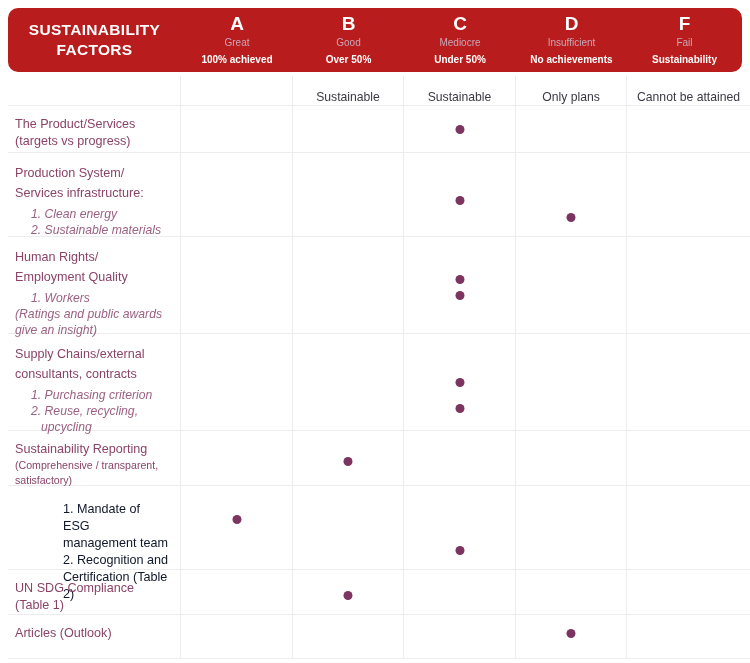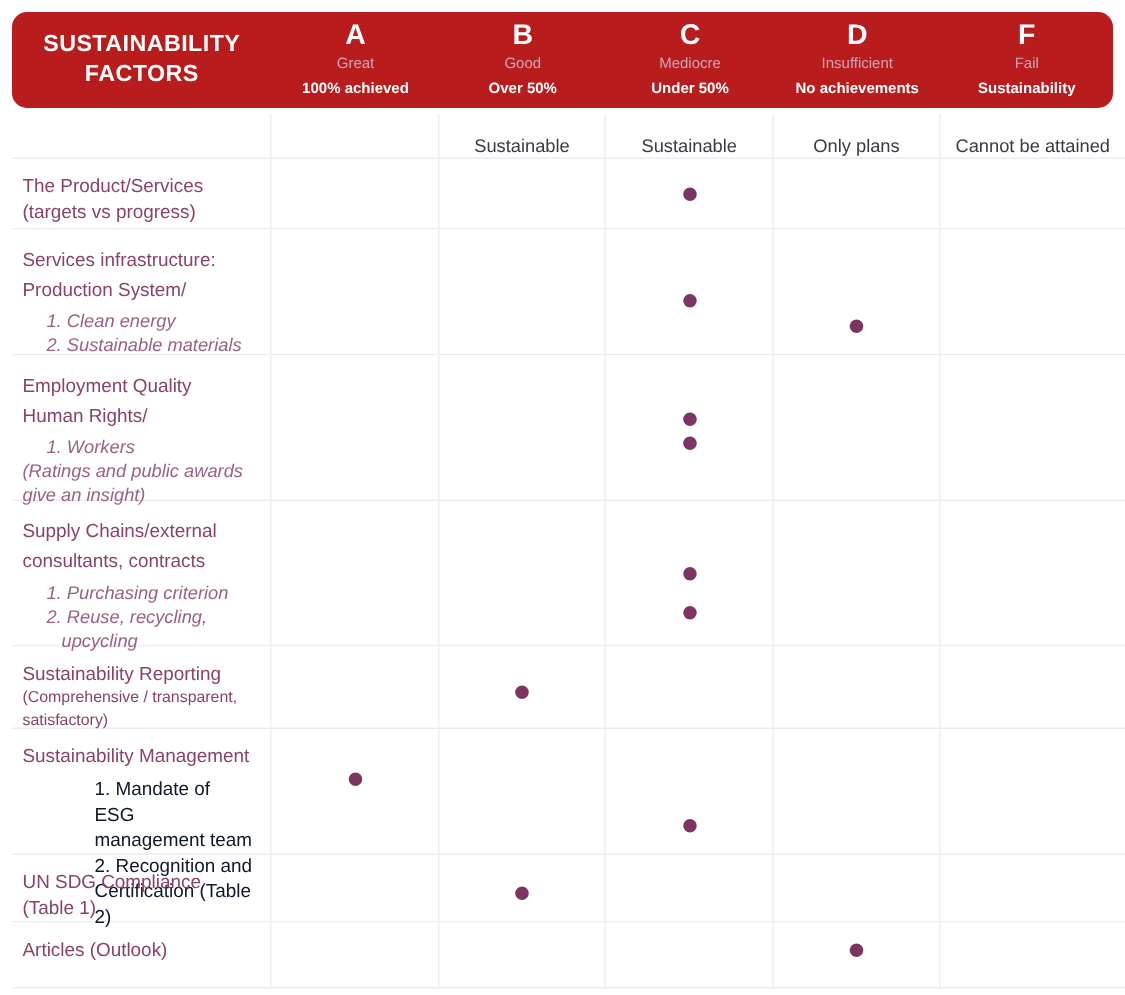--- a/index.html
+++ b/index.html
@@ -264,39 +264,39 @@
           <div class="cell c1 mark-cell"></div>
           <div class="cell c2 mark-cell"></div>
           <div class="cell c3 mark-cell">
             <span class="dot" style="top: 19px; background: rgb(123, 53, 96);"></span>
           </div>
           <div class="cell c4 mark-cell"></div>
           <div class="cell c5 mark-cell"></div>
         </div>
         <div class="row row-data" style="height: 84px;">
           <div class="cell c0">
+            <div class="factor-title loose">Production System/</div>
             <div class="factor-title loose">Services infrastructure:</div>
-            <div class="factor-title loose">Production System/</div>
             <div class="factor-sub" style="margin-top: 3px;">1. Clean energy</div>
             <div class="factor-sub">2. Sustainable materials</div>
           </div>
           <div class="cell c1 mark-cell"></div>
           <div class="cell c2 mark-cell"></div>
           <div class="cell c3 mark-cell">
             <span class="dot" style="top: 43px; background: rgb(123, 53, 96);"></span>
           </div>
           <div class="cell c4 mark-cell">
             <span class="dot" style="top: 60px; background: rgb(123, 53, 96);"></span>
           </div>
           <div class="cell c5 mark-cell"></div>
         </div>
         <div class="row row-data" style="height: 97px;">
           <div class="cell c0">
+            <div class="factor-title loose">Human Rights/</div>
             <div class="factor-title loose">Employment Quality</div>
-            <div class="factor-title loose">Human Rights/</div>
             <div class="factor-sub" style="margin-top: 3px;">1. Workers</div>
             <div class="factor-note">(Ratings and public awards</div>
             <div class="factor-note">give an insight)</div>
           </div>
           <div class="cell c1 mark-cell"></div>
           <div class="cell c2 mark-cell"></div>
           <div class="cell c3 mark-cell">
             <span class="dot" style="top: 38px; background: rgb(123, 53, 96);"></span>
             <span class="dot" style="top: 54px; background: rgb(123, 53, 96);"></span>
           </div>
@@ -329,21 +329,20 @@
           <div class="cell c1 mark-cell"></div>
           <div class="cell c2 mark-cell">
             <span class="dot" style="top: 26px; background: rgb(123, 53, 96);"></span>
           </div>
           <div class="cell c3 mark-cell"></div>
           <div class="cell c4 mark-cell"></div>
           <div class="cell c5 mark-cell"></div>
         </div>
         <div class="row row-data" style="height: 84px;">
           <div class="cell c0">
-            <div class="factor-title">Sustainability Management</div>
             <div class="factor-num" style="margin-top: 5px;">1. Mandate of ESG</div>
             <div class="factor-num">management team</div>
             <div class="factor-num">2. Recognition and</div>
             <div class="factor-num">Certification (Table 2)</div>
           </div>
           <div class="cell c1 mark-cell">
             <span class="dot" style="top: 29px; background: rgb(123, 53, 96);"></span>
           </div>
           <div class="cell c2 mark-cell"></div>
           <div class="cell c3 mark-cell">

